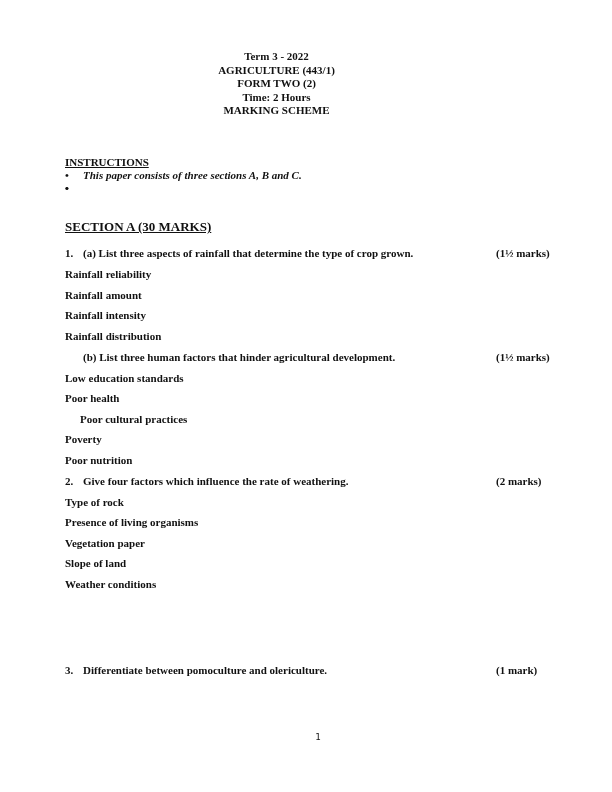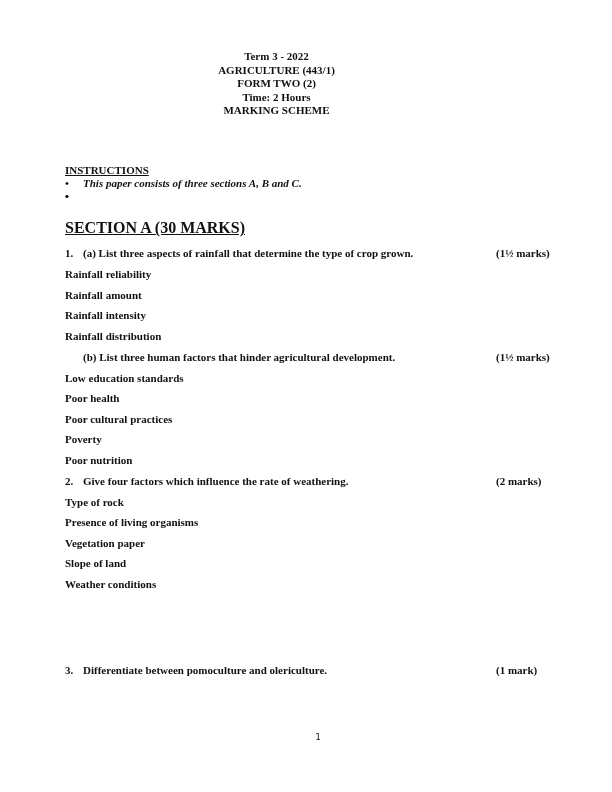--- a/index.html
+++ b/index.html
@@ -22,21 +22,21 @@
       left: 0;
       width: 523px;
       text-align: center;
       font-weight: bold;
       font-size: 11px;
       line-height: 13.5px;
     }
     .header div { margin-left: 30px; }
     .instructions {
       position: absolute;
-      top: 164px;
+      top: 156px;
       left: 65px;
       width: 500px;
     }
     .instr-title {
       font-weight: bold;
       text-decoration: underline;
       font-size: 11px;
       line-height: 13px;
     }
     .instr-list {
@@ -56,21 +56,21 @@
       position: absolute;
       left: 0;
       font-style: normal;
     }
     .section-title {
       position: absolute;
       top: 219px;
       left: 65px;
       font-weight: bold;
       text-decoration: underline;
-      font-size: 16px;
+      font-size: 13px;
     }
     .line {
       position: absolute;
       left: 65px;
       width: 490px;
       font-size: 11px;
       line-height: 13px;
       white-space: nowrap;
       font-weight: bold;
     }
@@ -135,21 +135,21 @@
 <div class="line" style="top:309px;">Rainfall intensity</div>
 <div class="line" style="top:330px;">Rainfall distribution</div>
 
 <div class="line indent" style="top:351px;">
   <span>(b)</span>
   <span>List </span><b>three</b><span> human factors that hinder agricultural development.</span>
   <span class="marks">(1½ marks)</span>
 </div>
 <div class="line" style="top:372px;">Low education standards</div>
 <div class="line" style="top:392px;">Poor health</div>
-<div class="line" style="top:413px;">Poor cultural practices</div>
+<div class="line" style="top:413px;margin-left:15px;">Poor cultural practices</div>
 <div class="line" style="top:433px;">Poverty</div>
 <div class="line" style="top:454px;">Poor nutrition</div>
 
 <div class="line" style="top:475px;">
   <span class="qnum">2.</span><span>Give </span><b>four</b><span> factors which influence the rate of weathering.</span>
   <span class="marks">(2 marks)</span>
 </div>
 <div class="line" style="top:496px;">Type of rock</div>
 <div class="line" style="top:516px;">Presence of living organisms</div>
 <div class="line" style="top:537px;">Vegetation paper</div>

